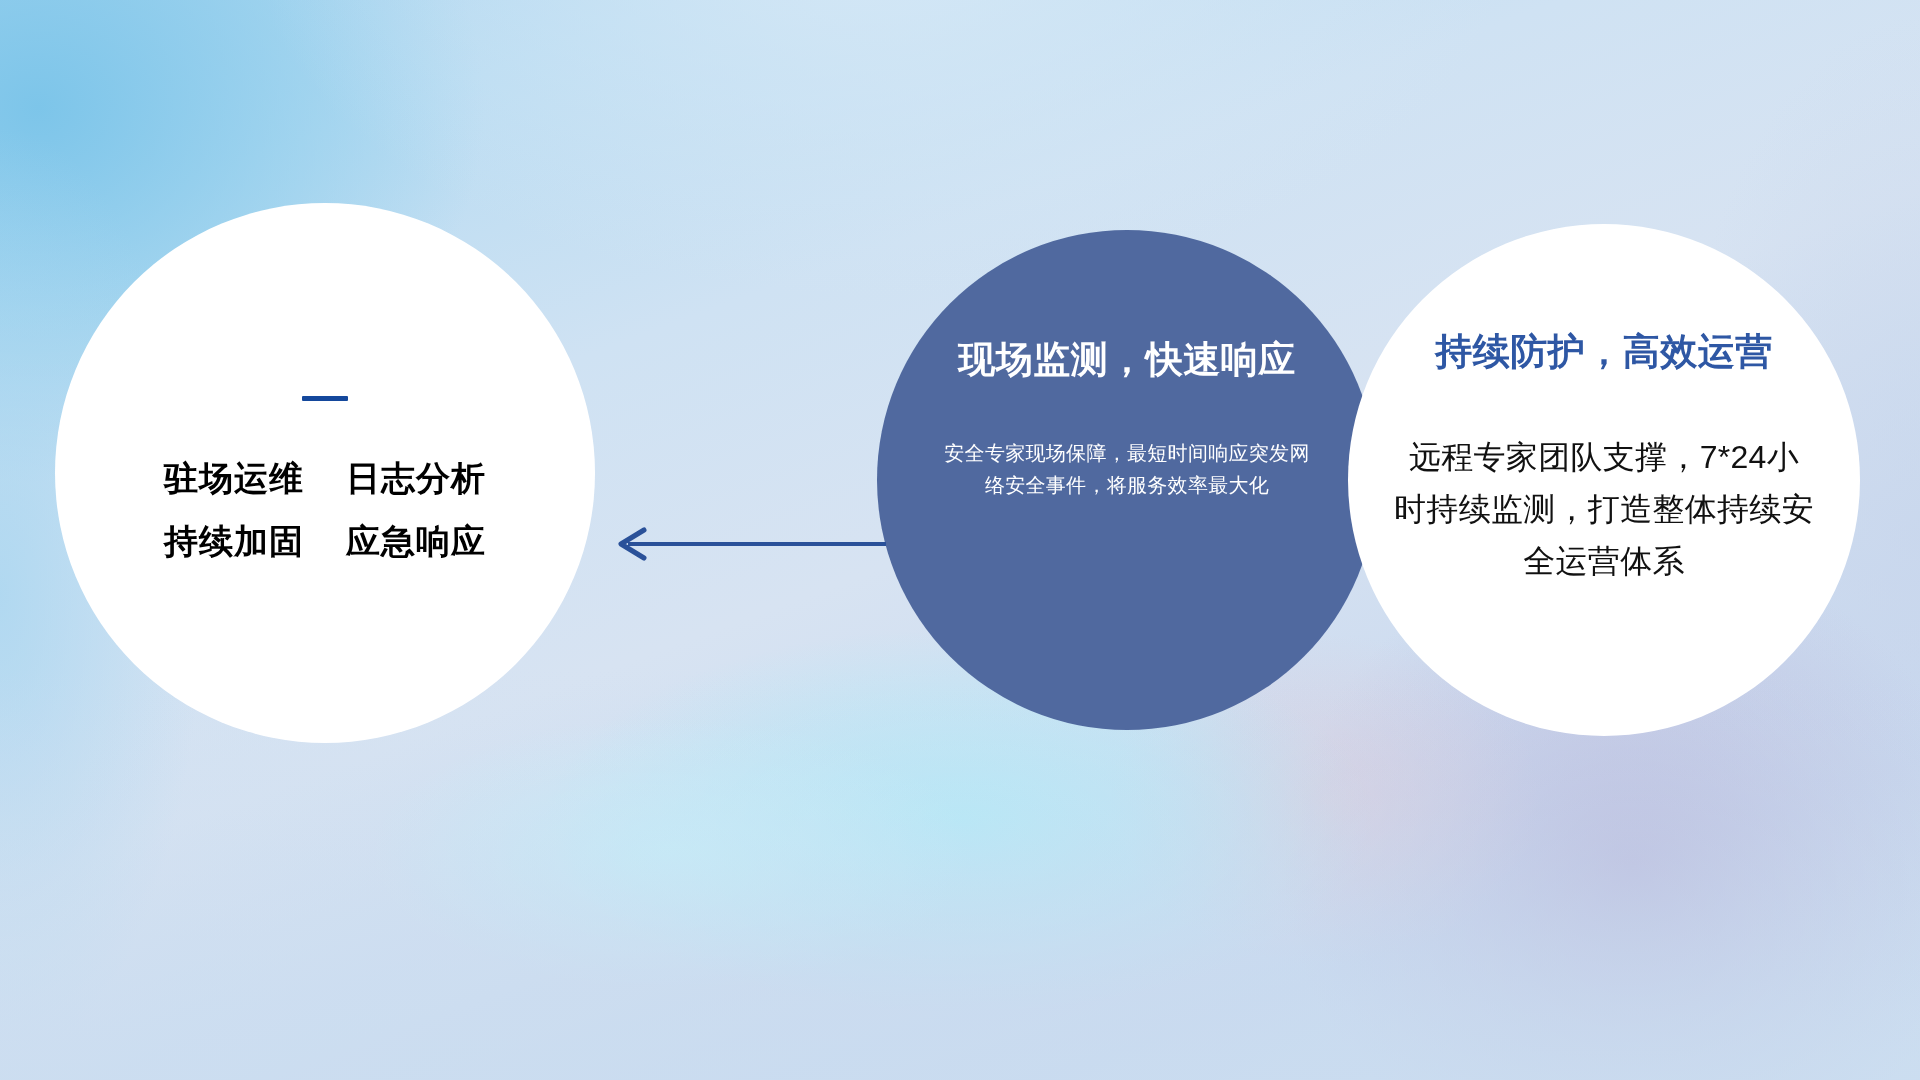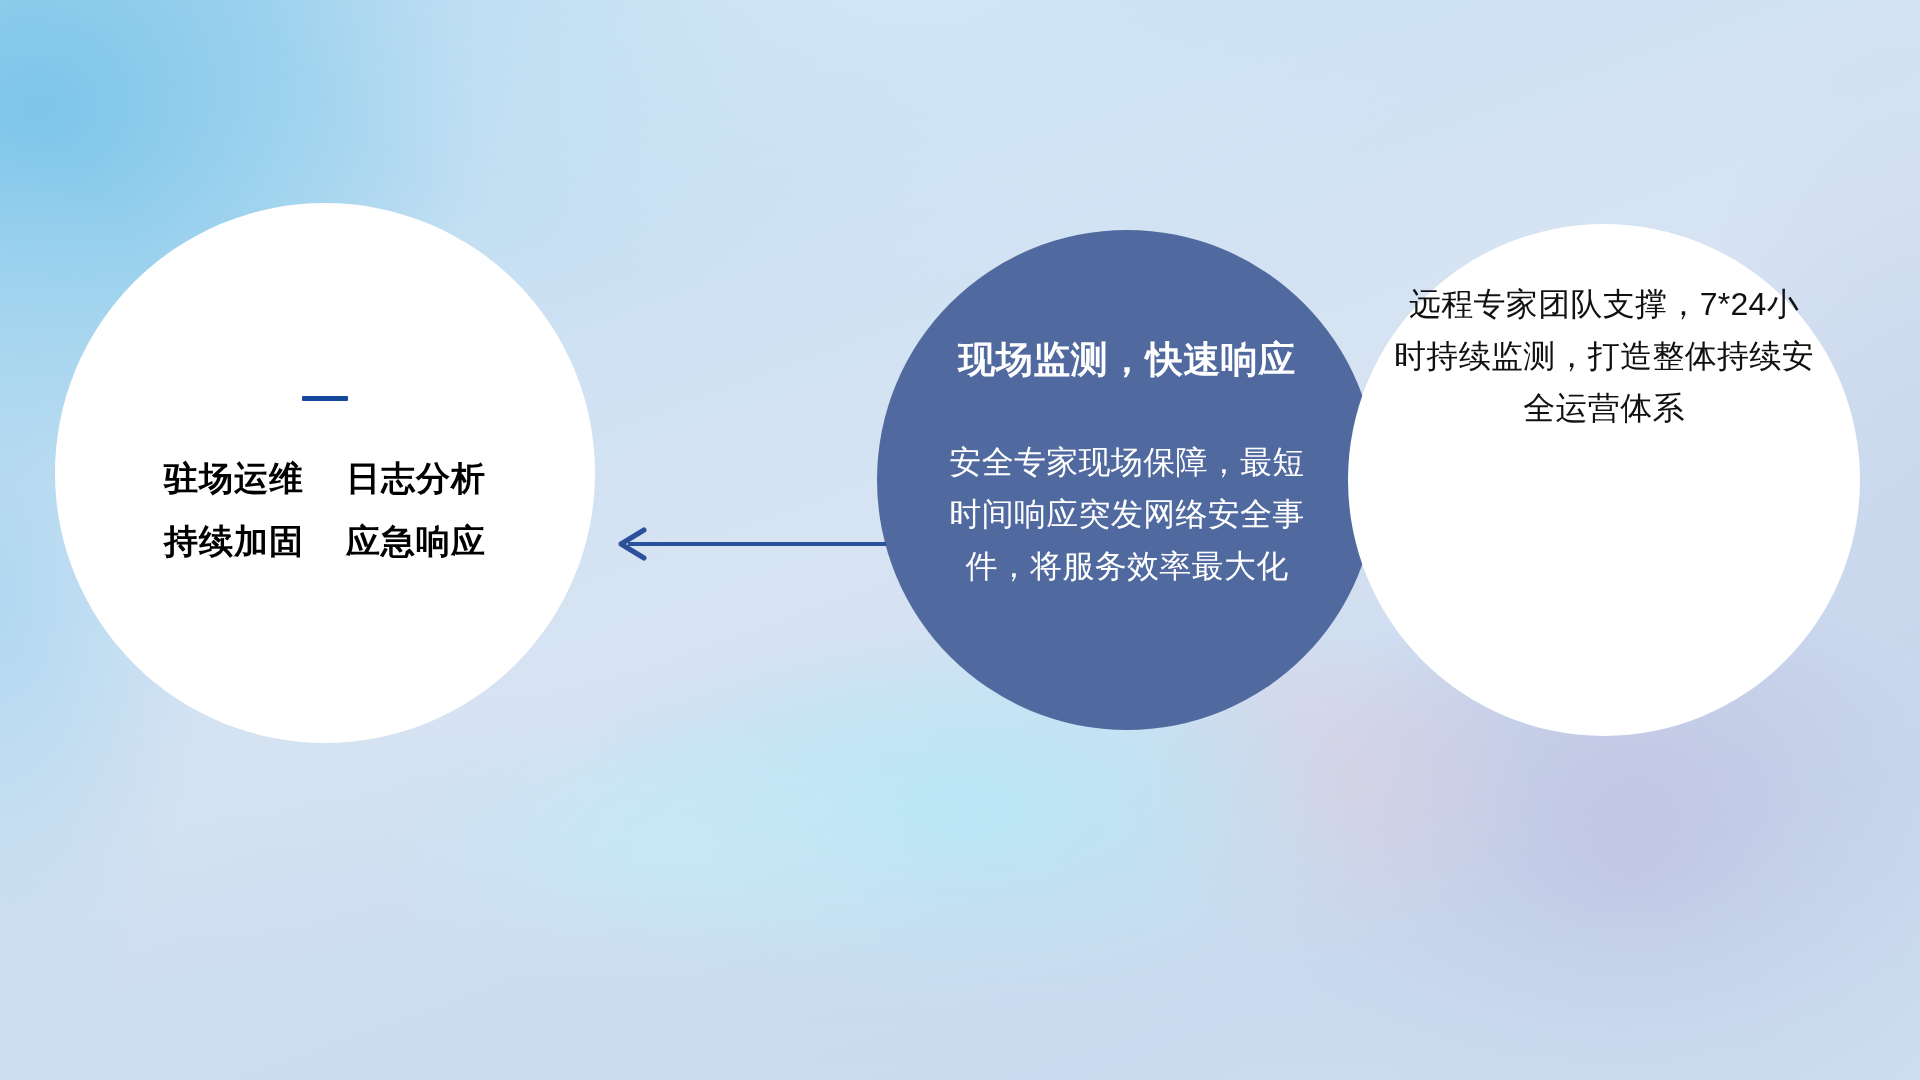--- a/index.html
+++ b/index.html
@@ -96,21 +96,21 @@
     color:#ffffff;
     font-weight:bold;
     font-size:37px;
     letter-spacing:.5px;
     white-space:nowrap;
   }
   #circle-middle .mid-body {
     margin-top:52px;
     width:380px;
     color:#ffffff;
-    font-size:32px;
+    font-size:20px;
     line-height:1.62;
     text-align:center;
     letter-spacing:.3px;
   }
 
   #circle-right {
     left:1348px; top:224px; width:512px; height:512px;
     background:#ffffff;
     z-index:5;
     display:flex; flex-direction:column; align-items:center;
@@ -171,14 +171,15 @@
     <polyline points="40,6 17,20 40,34" fill="none" stroke="#2a5199" stroke-width="5" stroke-linecap="round" stroke-linejoin="round"></polyline>
   </svg>
 </div>
 
 <div class="circle" id="circle-middle">
   <div class="mid-title">现场监测，快速响应</div>
   <div class="mid-body">安全专家现场保障，最短时间响应突发网络安全事件，将服务效率最大化</div>
 </div>
 
 <div class="circle" id="circle-right">
+  <div class="right-title">持续防护，高效运营</div>
   <div class="right-body">远程专家团队支撑，7*24小时持续监测，打造整体持续安全运营体系</div>
 </div>
 
 </body></html>

